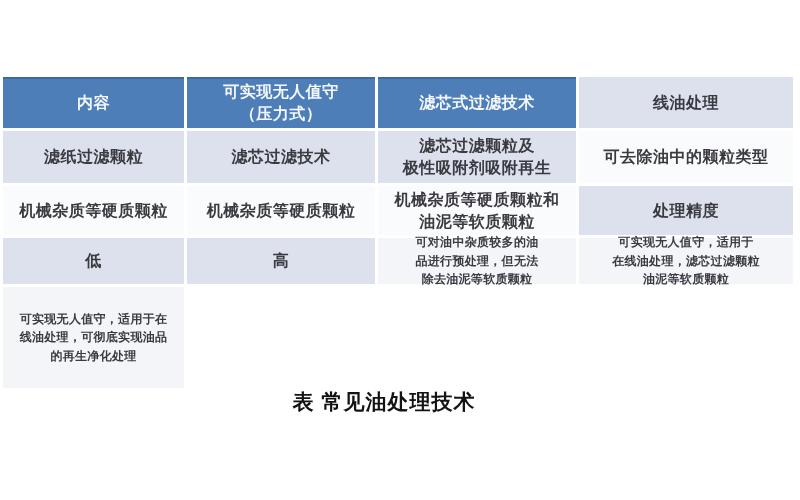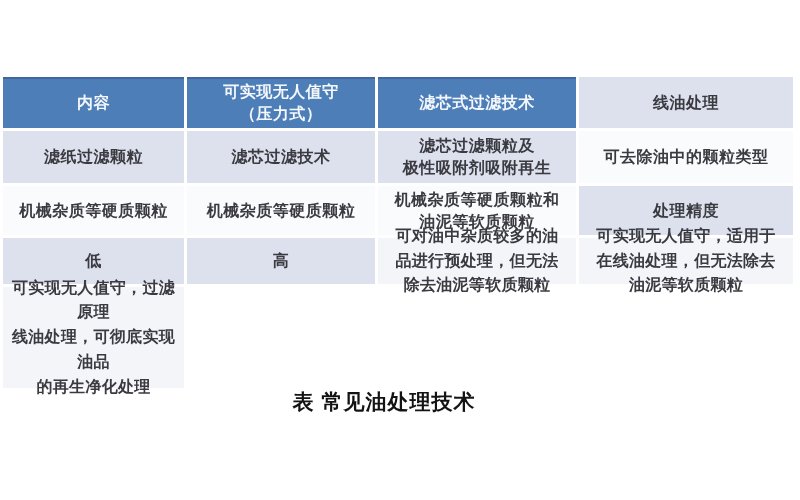--- a/index.html
+++ b/index.html
@@ -52,21 +52,21 @@
   }
   .cell.header {
     background: var(--header-bg);
     color: var(--header-text);
     box-shadow: inset 0 2px 0 rgba(20, 40, 80, 0.25);
   }
   .cell.r-light { background: var(--row-light-bg); }
   .cell.r-white { background: var(--row-white-bg); }
   .cell.r-white2 { background: var(--row-white2-bg); }
   .cell.small {
-    font-size: 16px;
+    font-size: 12px;
     line-height: 1.55;
     letter-spacing: 0.3px;
   }
   .caption {
     position: absolute;
     top: 388px;
     left: 0;
     width: 800px;
     text-align: center;
     transform: translateX(-16px);
@@ -100,22 +100,22 @@
 油泥等软质颗粒</div>
 
     <div class="cell r-light">处理精度</div>
     <div class="cell r-light">低</div>
     <div class="cell r-light">高</div>
 
     <div class="cell r-white2 small">可对油中杂质较多的油
 品进行预处理，但无法
 除去油泥等软质颗粒</div>
     <div class="cell r-white2 small">可实现无人值守，适用于
-在线油处理，但无法除去
+在线油处理，滤芯过滤颗粒
 油泥等软质颗粒</div>
-    <div class="cell r-white2 small">可实现无人值守，过滤原理
+    <div class="cell r-white2 small">可实现无人值守，适用于在
 线油处理，可彻底实现油品
 的再生净化处理</div>
 
   </div>
 </div>
 
 <div class="caption">表 常见油处理技术</div>
 
 </body></html>

